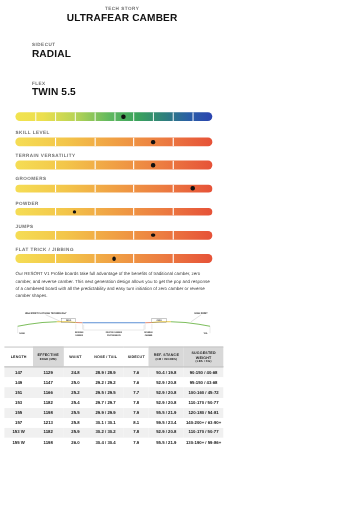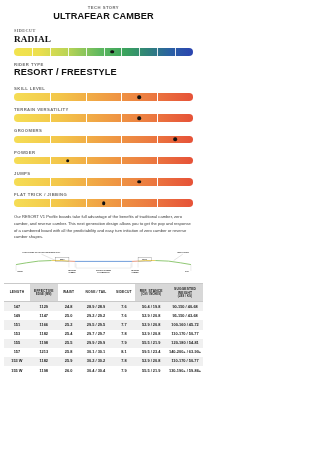--- a/index.html
+++ b/index.html
@@ -6,21 +6,21 @@
   html, body {
     width: 207px; height: 460px;
     background: #ffffff;
     font-family: "Liberation Sans", sans-serif;
     color: #1a1a1a;
     overflow: hidden;
   }
   .page { width: 207px; height: 460px; position: relative; }
 
   
-  .spec { padding: 0 14px; }
+  .spec { padding: 10px 14px; margin-left: 15px; }
   .spec-label {
     font-size: 4.2px;
     letter-spacing: 0.45px;
     font-weight: 700;
     color: #6d6d6d;
     text-transform: uppercase;
     line-height: 1;
     margin-bottom: 1.5px;
   }
   .spec-value {
@@ -28,21 +28,21 @@
     font-weight: 700;
     letter-spacing: 0.15px;
     color: #111111;
     line-height: 1.05;
     text-transform: uppercase;
   }
   .spec-center { text-align: center; }
 
   .b-techstory { padding-top: 6px; }
   .b-shape { padding-top: 7px; }
-  .b-sidecut { padding-top: 8px; font-family: Liberation Serif, serif; }
+  .b-sidecut { padding-top: 8px; }
   .b-flex { padding-top: 9px; }
   .b-ridertype { padding-top: 7px; }
   .b-camber { padding-top: 7px; }
 
   
   .flexbar-wrap { padding: 0 14px; margin-top: 3px; }
   .flexbar {
     position: relative;
     height: 8px;
     border-radius: 4px;
@@ -148,39 +148,39 @@
     <div class="spec-label">TECH STORY</div>
     <div class="spec-value">ULTRAFEAR CAMBER</div>
   </div>
 
 
   <div class="spec b-sidecut">
     <div class="spec-label">SIDECUT</div>
     <div class="spec-value">RADIAL</div>
   </div>
 
+  <div class="spec b-flex">
+    <div class="spec-label">FLEX</div>
+    <div class="spec-value">TWIN 5.5</div>
+  </div>
   <div class="flexbar-wrap">
     <div class="flexbar" id="flexbar">
         <span class="tick" style="left: 90%;"></span>
         <span class="tick" style="left: 80%;"></span>
         <span class="tick" style="left: 70%;"></span>
         <span class="tick" style="left: 60%;"></span>
         <span class="tick" style="left: 50%;"></span>
         <span class="tick" style="left: 40%;"></span>
         <span class="tick" style="left: 30%;"></span>
         <span class="tick" style="left: 20%;"></span>
         <span class="tick" style="left: 10%;"></span>
       <span class="dot" id="flex-dot" style="left: 55%;"></span>
     </div>
   </div>
 
-  <div class="spec b-ridertype">
-    <div class="spec-label">RIDER TYPE</div>
-    <div class="spec-value">RESORT / FREESTYLE</div>
-  </div>
 
   <div class="ratings" id="ratings">
       <div class="rating-row">
         <div class="rating-label">SKILL LEVEL</div>
         <div class="ratingbar">
           <span class="tick" style="left: 20%;"></span>
           <span class="tick" style="left: 40%;"></span>
           <span class="tick" style="left: 60%;"></span>
           <span class="tick" style="left: 80%;"></span>
           <span class="dot" style="left: 70%;"></span>

